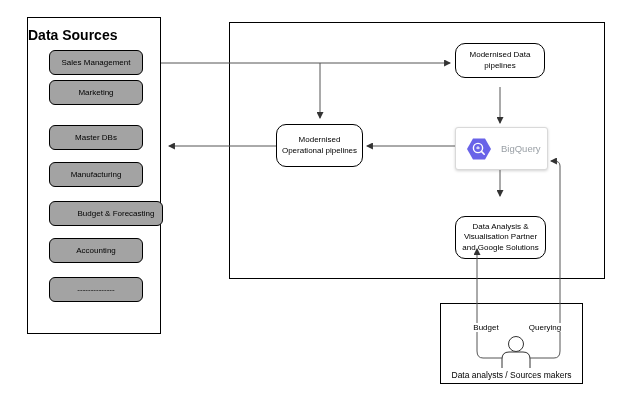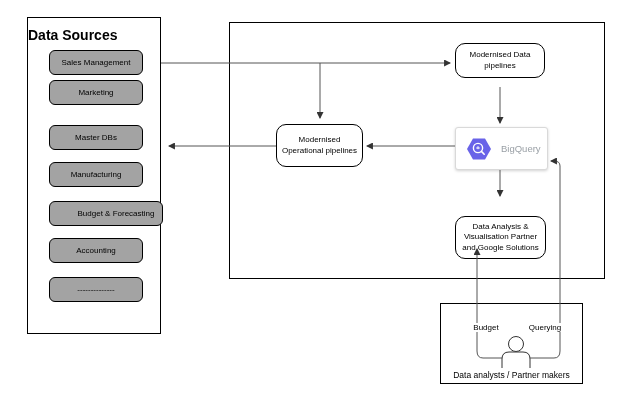--- a/index.html
+++ b/index.html
@@ -65,21 +65,21 @@
     <span class="bq-label">BigQuery</span>
   </div>
 
   <div class="box node" style="left:455px;top:200px;width:91px;height:43px;margin-top:16px;">
     <span>Data Analysis &amp; Visualisation Partner and Google Solutions</span>
   </div>
 
   <div class="box container-box" style="left:440px;top:303px;width:143px;height:81px;">
     <div class="user-label" style="left:20px;top:19px;width:48px;">Budget</div>
     <div class="user-label" style="left:80px;top:19px;width:46px;">Querying</div>
-    <div class="user-caption">Data analysts / Partner makers</div>
+    <div class="user-caption">Data analysts / Sources makers</div>
   </div>
 
   <svg class="svg-layer">
     <defs>
       <marker id="arrow" viewBox="0 0 10 10" refX="8.5" refY="5" markerWidth="7" markerHeight="7" orient="auto-start-reverse">
         <path d="M0,0 L10,5 L0,10 z" fill="#333"></path>
       </marker>
     </defs>
     <g fill="none" stroke="#555" stroke-width="1">
       <path d="M161 63 H450" marker-end="url(#arrow)"></path>

